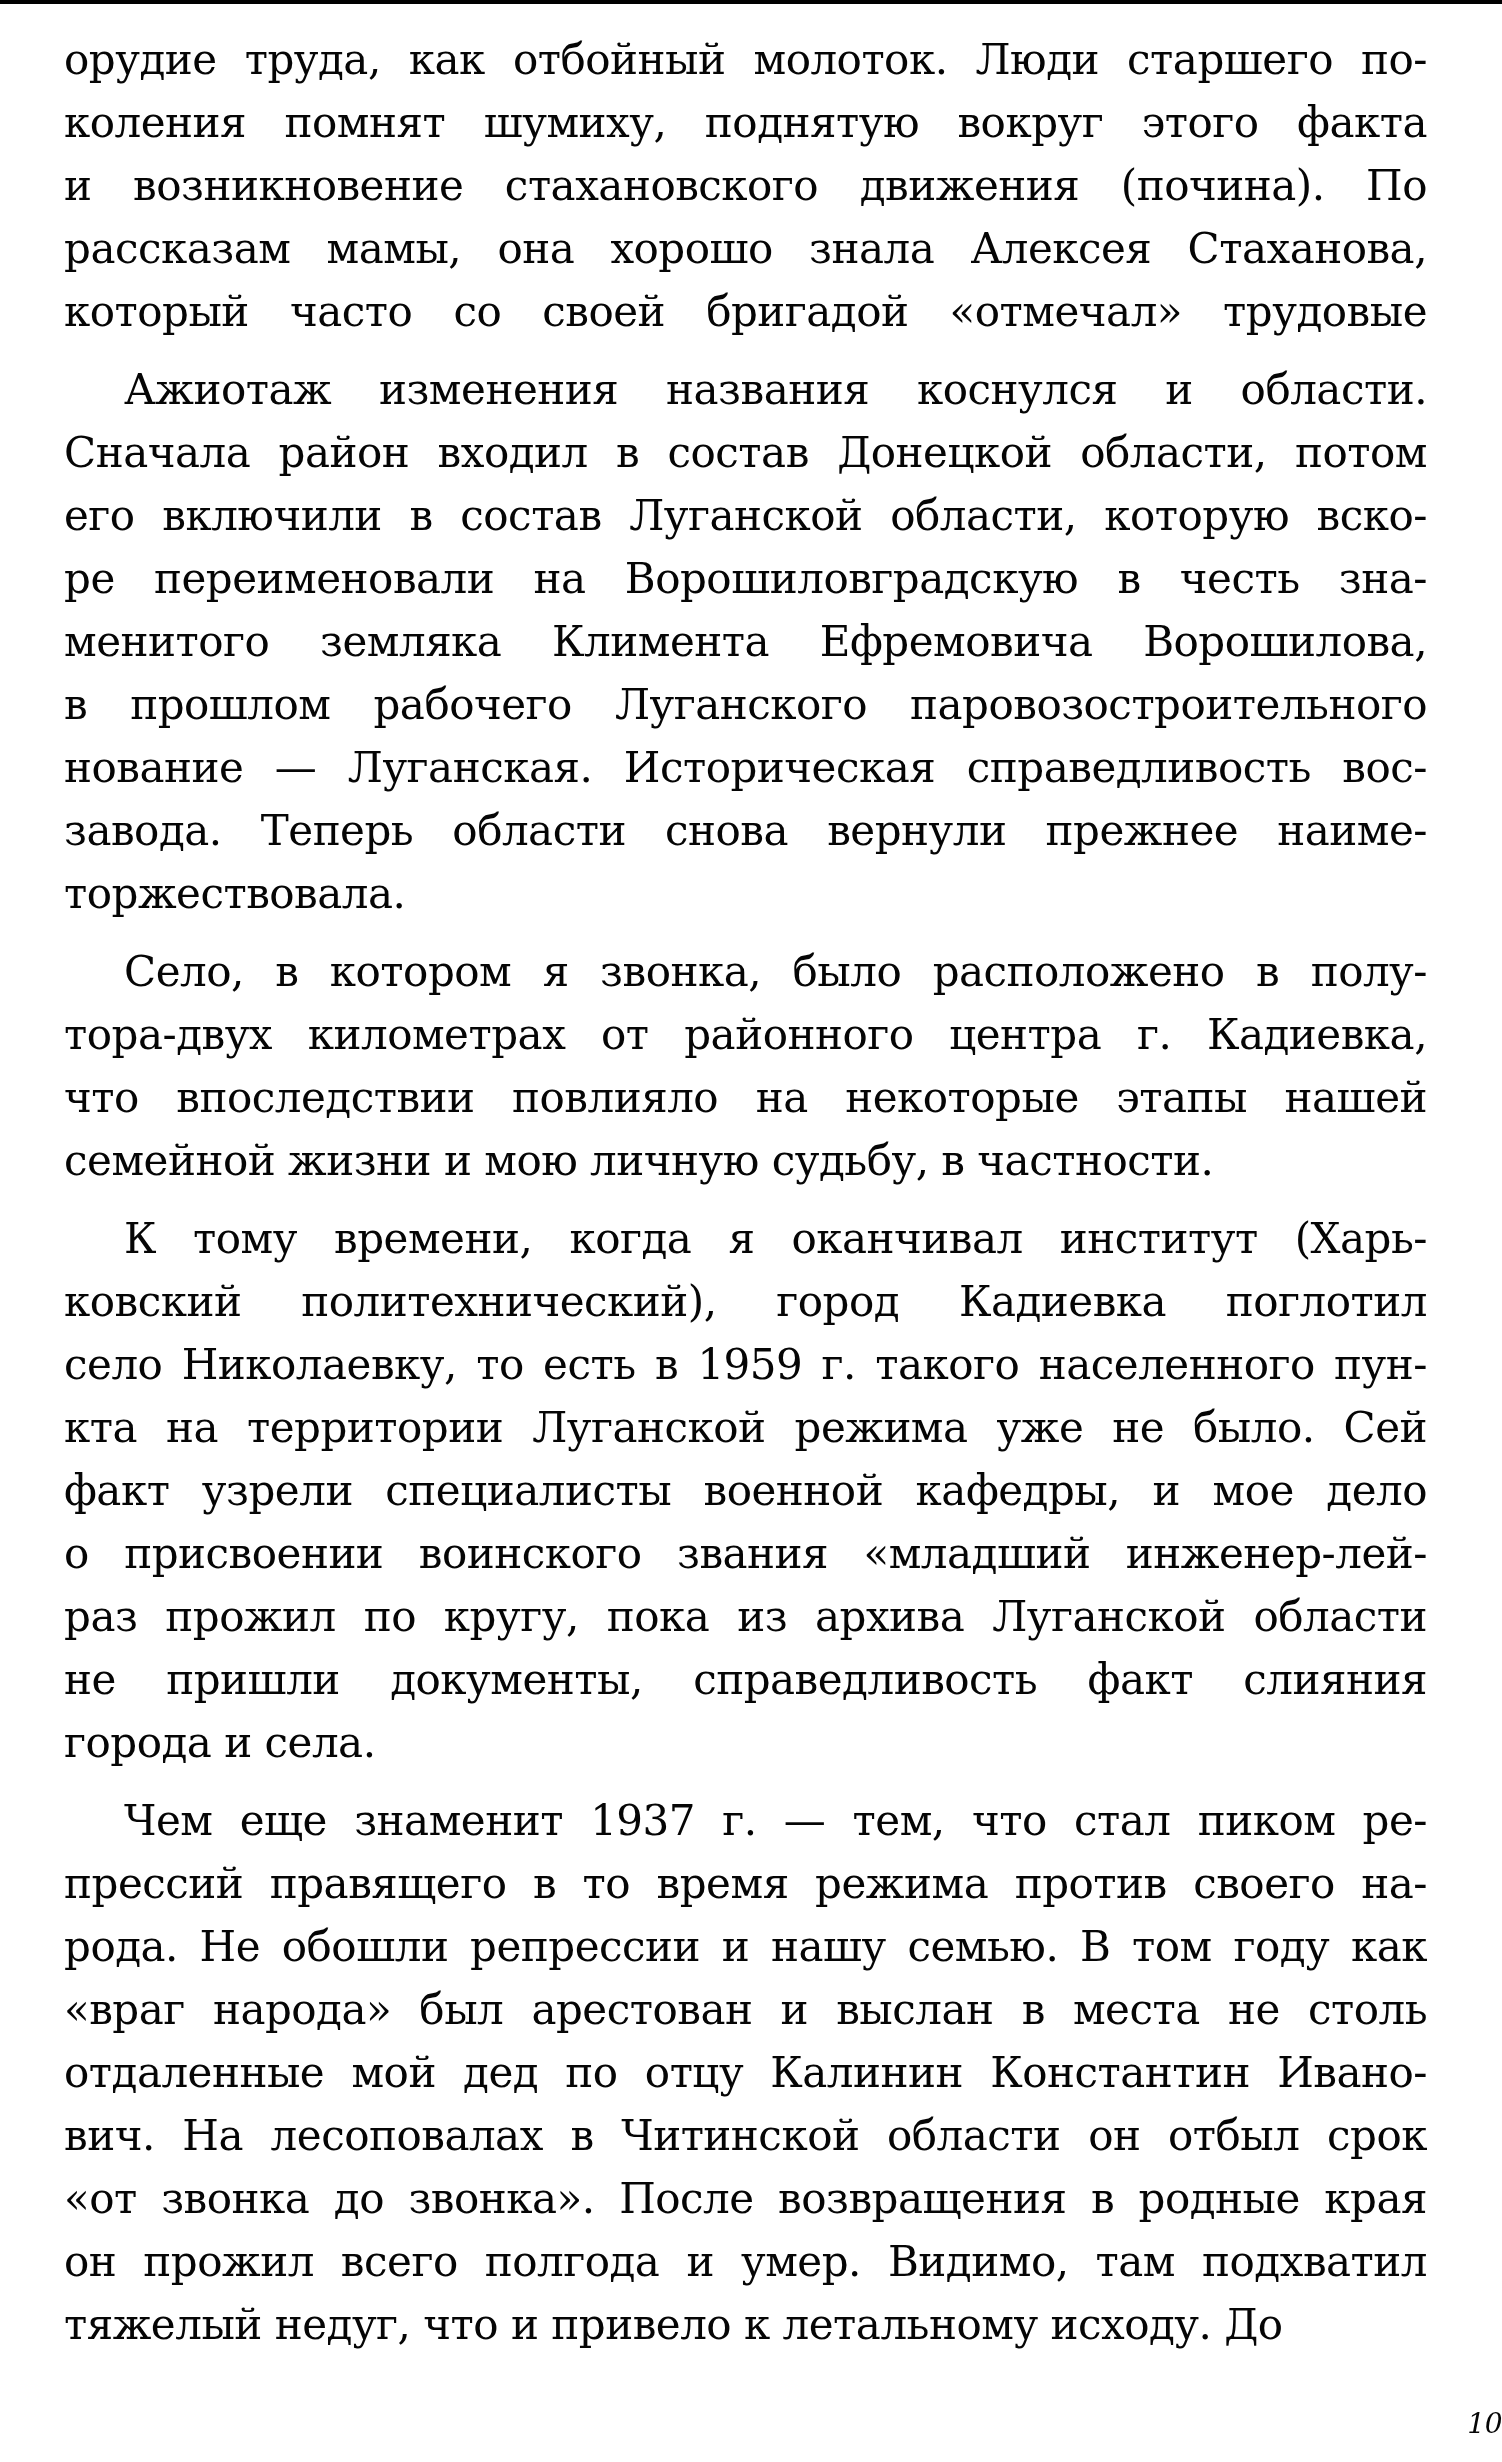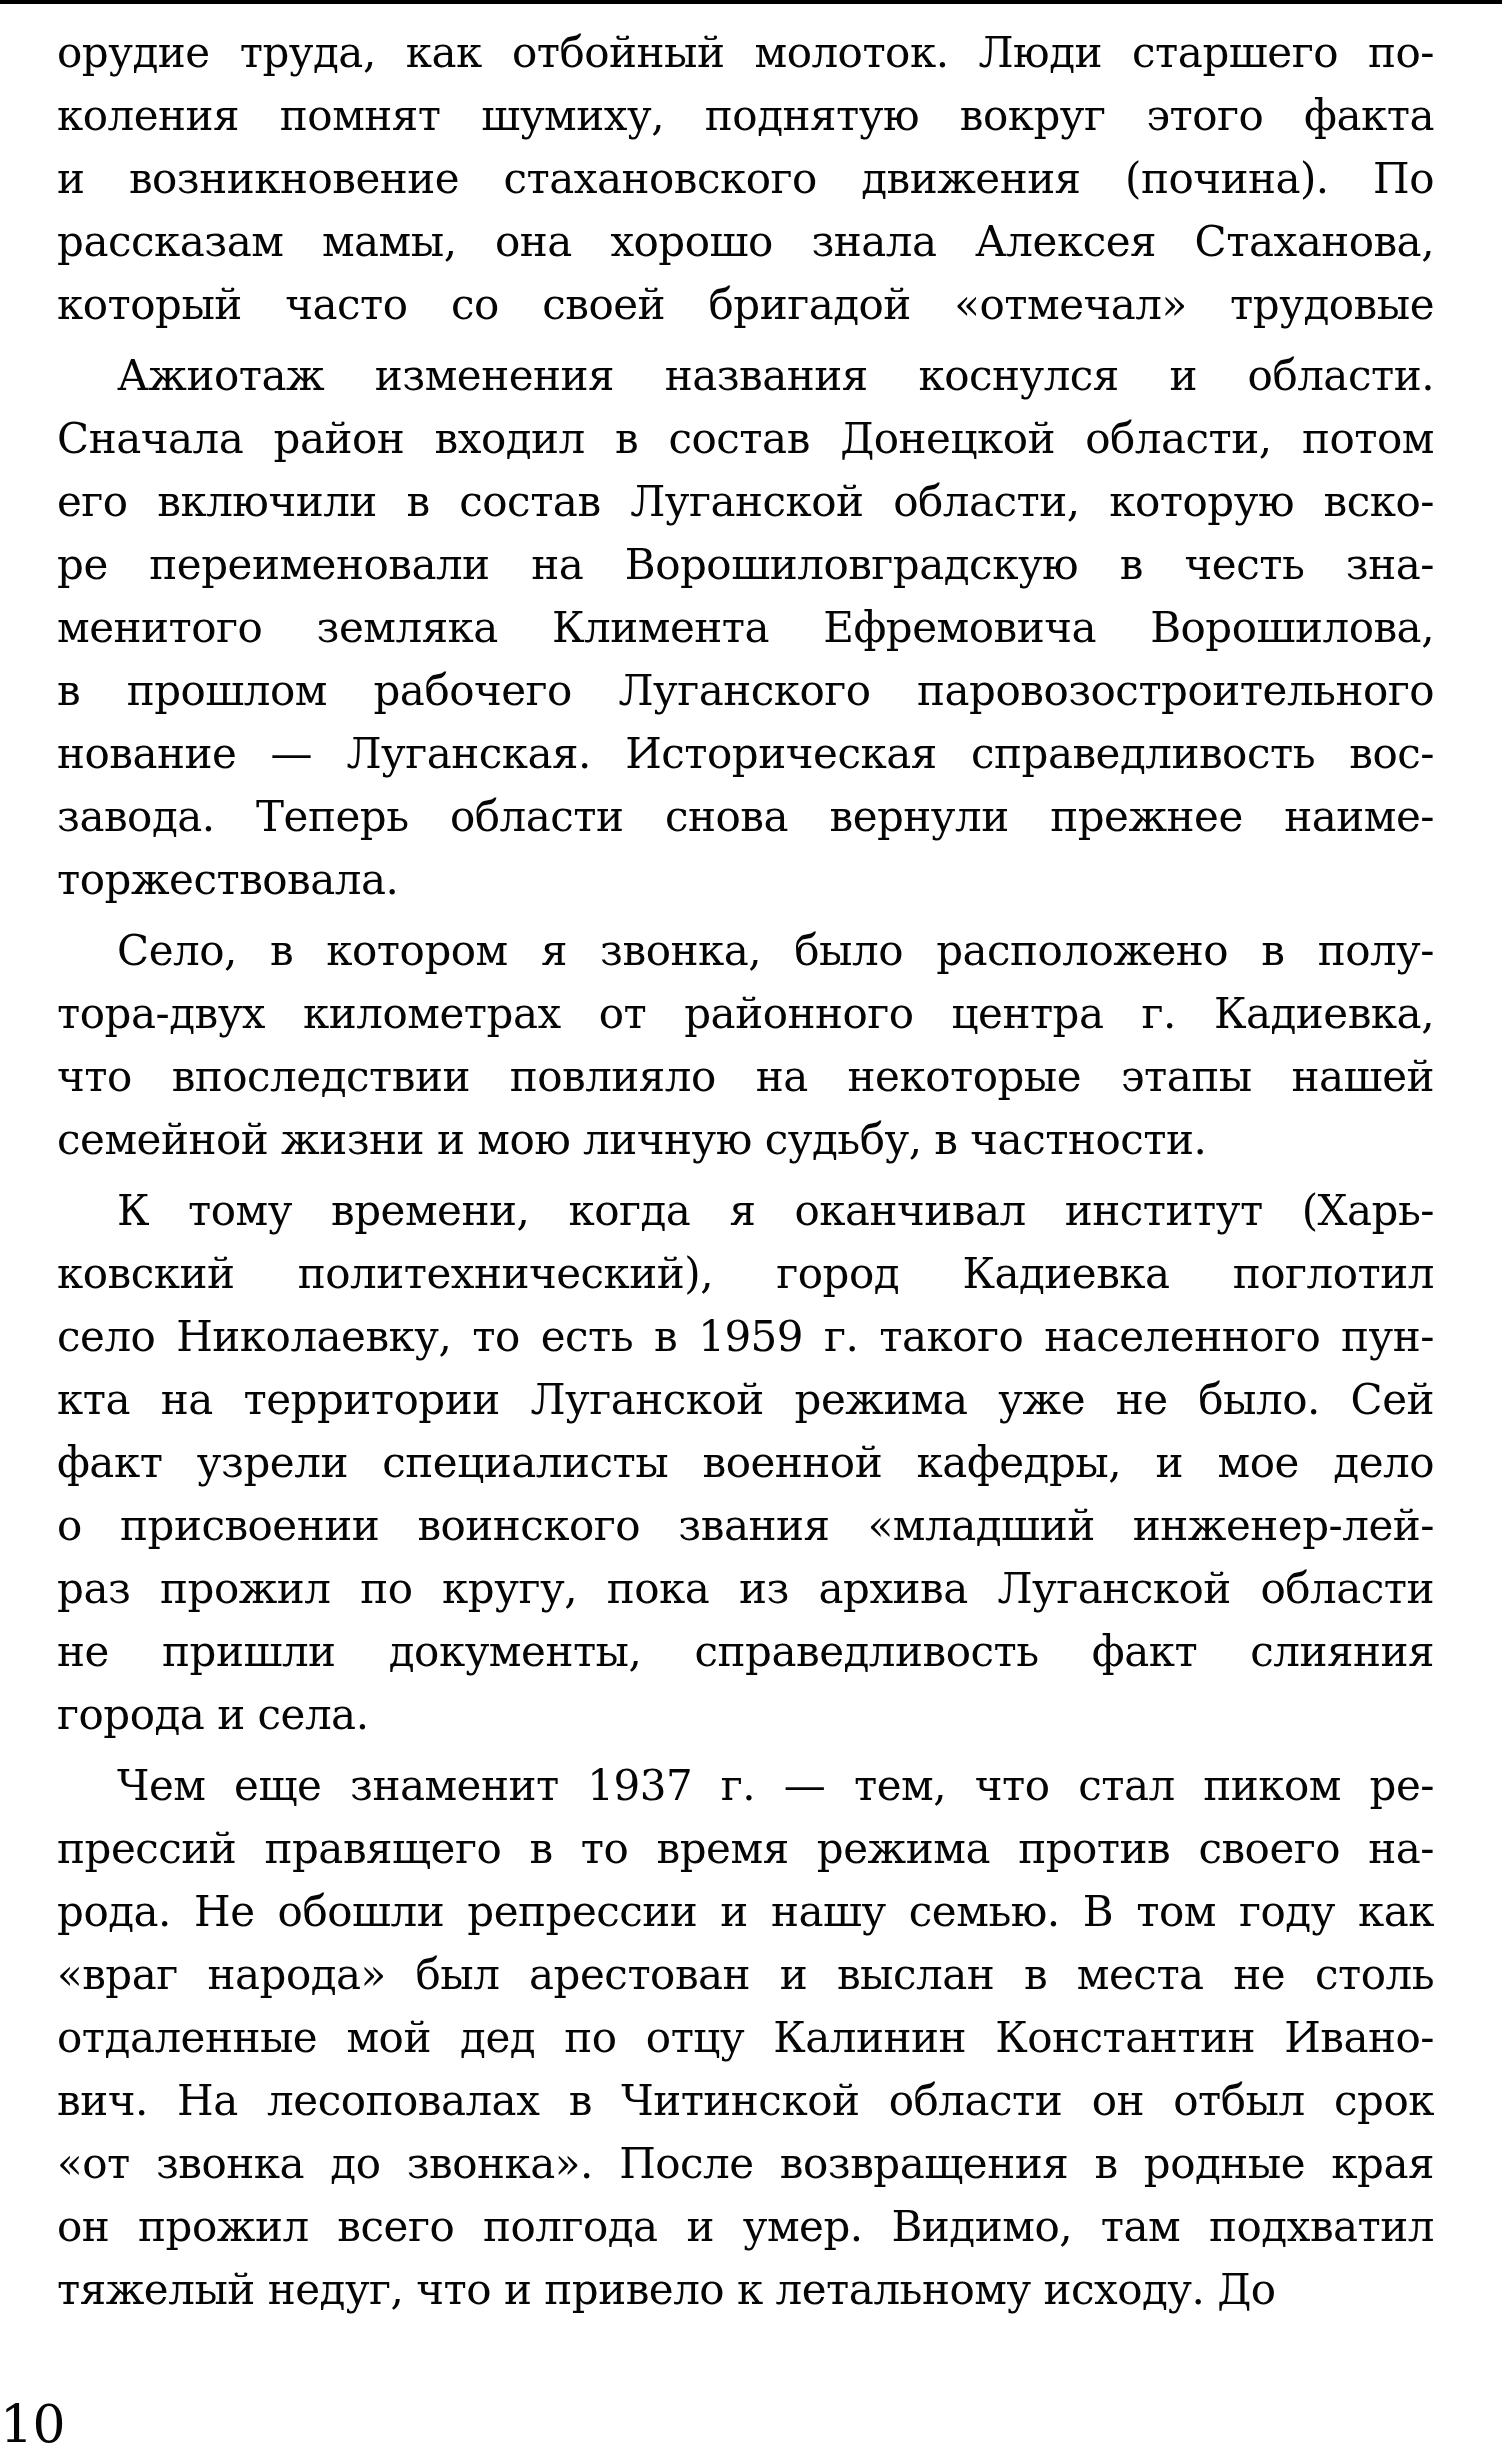--- a/index.html
+++ b/index.html
@@ -21,21 +21,21 @@
     width: 1502px; height: 3.8px;
     background: #000;
   }
   .text-block {
     position: absolute;
     left: 49px;
     top: 13px;
     width: 1393px;
   }
   .paragraph {
-    margin: 8px;
+    margin: 15px;
     padding: 0;
   }
   .line {
     font-size: 42px;
     line-height: 63px;
     height: 63px;
     letter-spacing: -0.5px;
     white-space: normal;
     overflow: hidden;
     text-align: justify;
@@ -46,24 +46,25 @@
   }
   .line.indent {
     text-indent: 60px;
   }
   .page-number {
     position: absolute;
     top: 2396px;
     left: 0;
     width: 1502px;
     height: 56px;
-    text-align: left;
-    font-size: 52px;
+    text-align: right;
+    font-size: 28px;
     line-height: 56px;
     letter-spacing: -0.5px;
+    font-style: italic;
   }
 </style>
 </head>
 <body>
 
 <div class="page">
   <div class="scan-edge-top"></div>
   <div class="text-block">
       <div class="paragraph">
         <div class="line">орудие труда, как отбойный молоток. Люди старшего по-</div>

